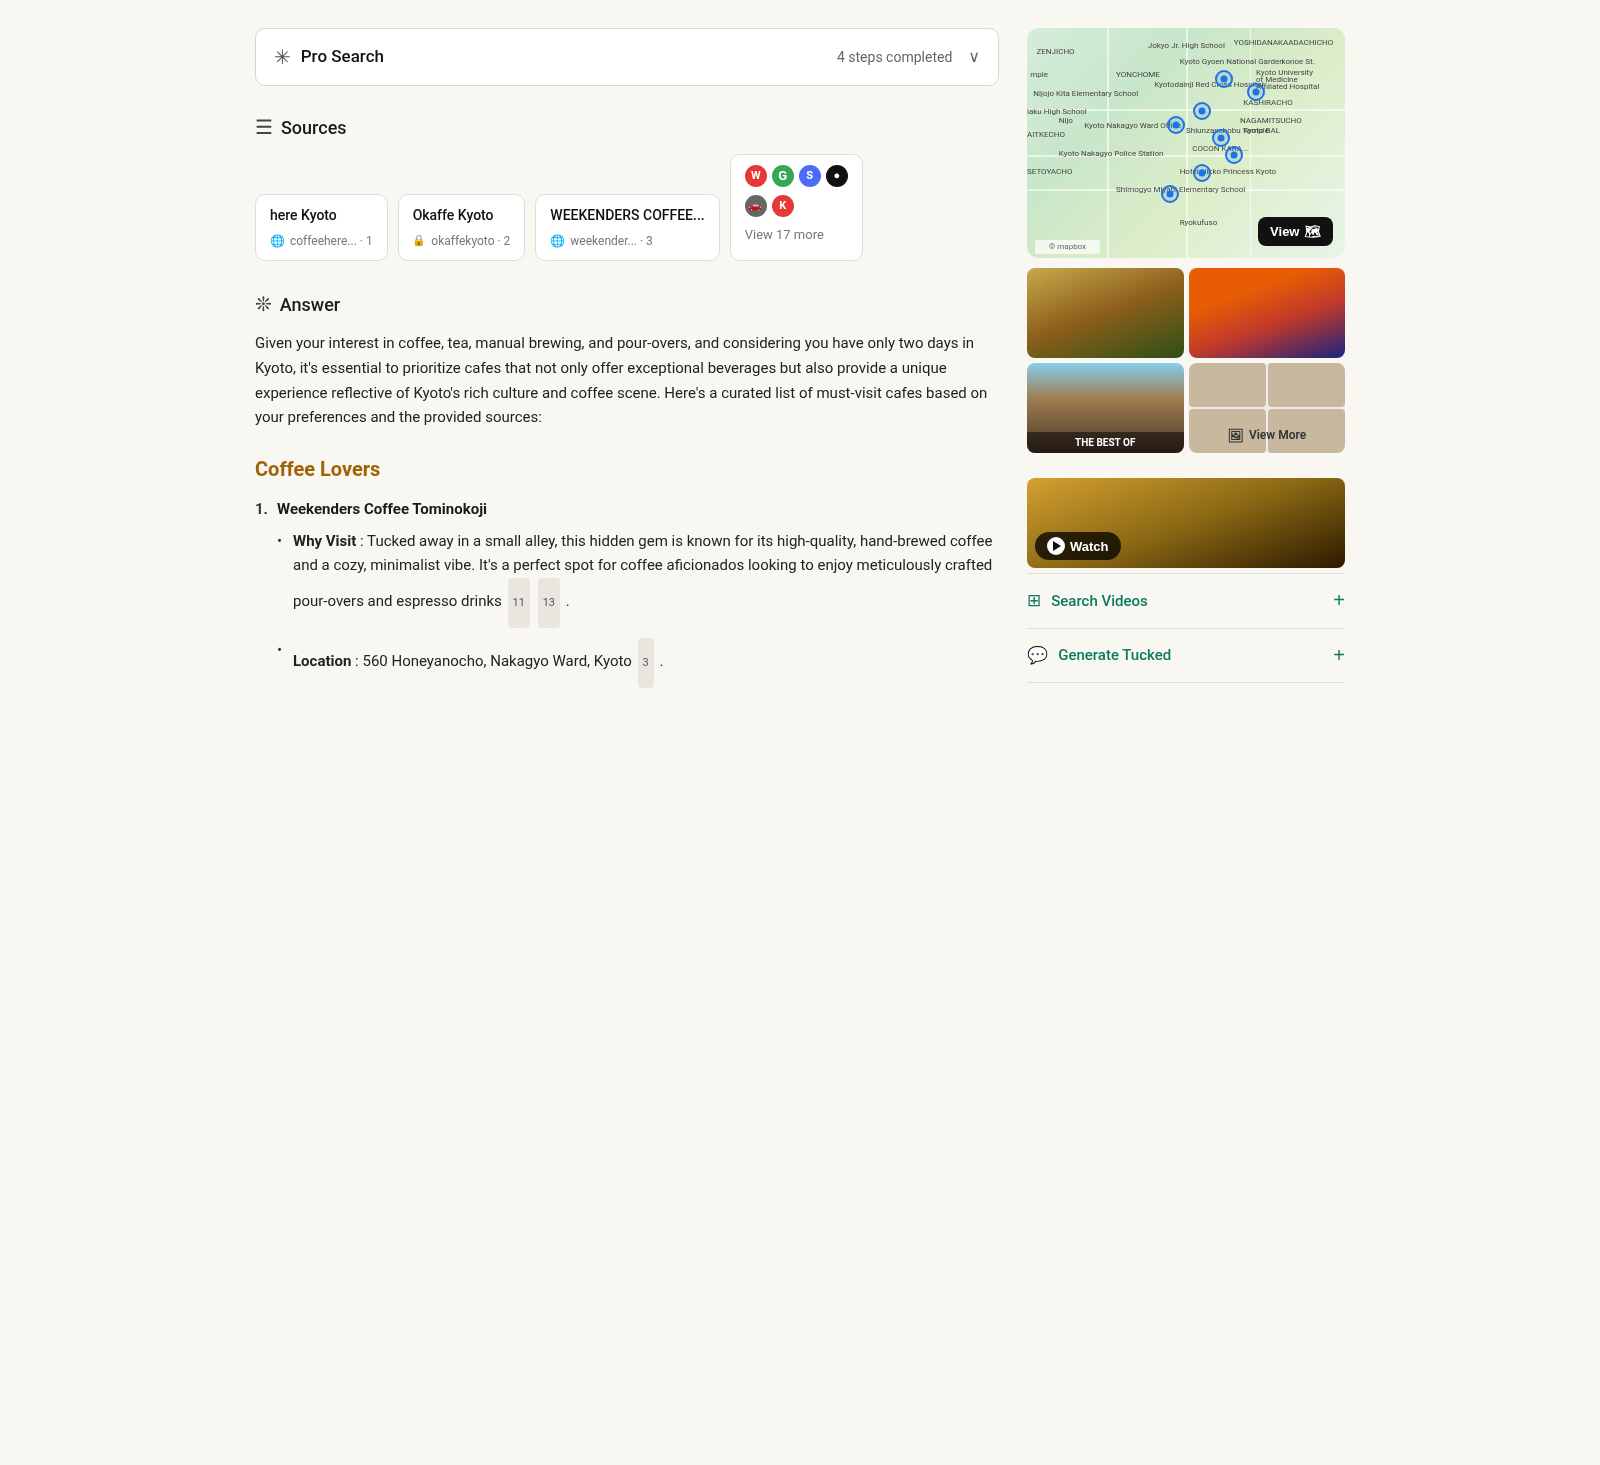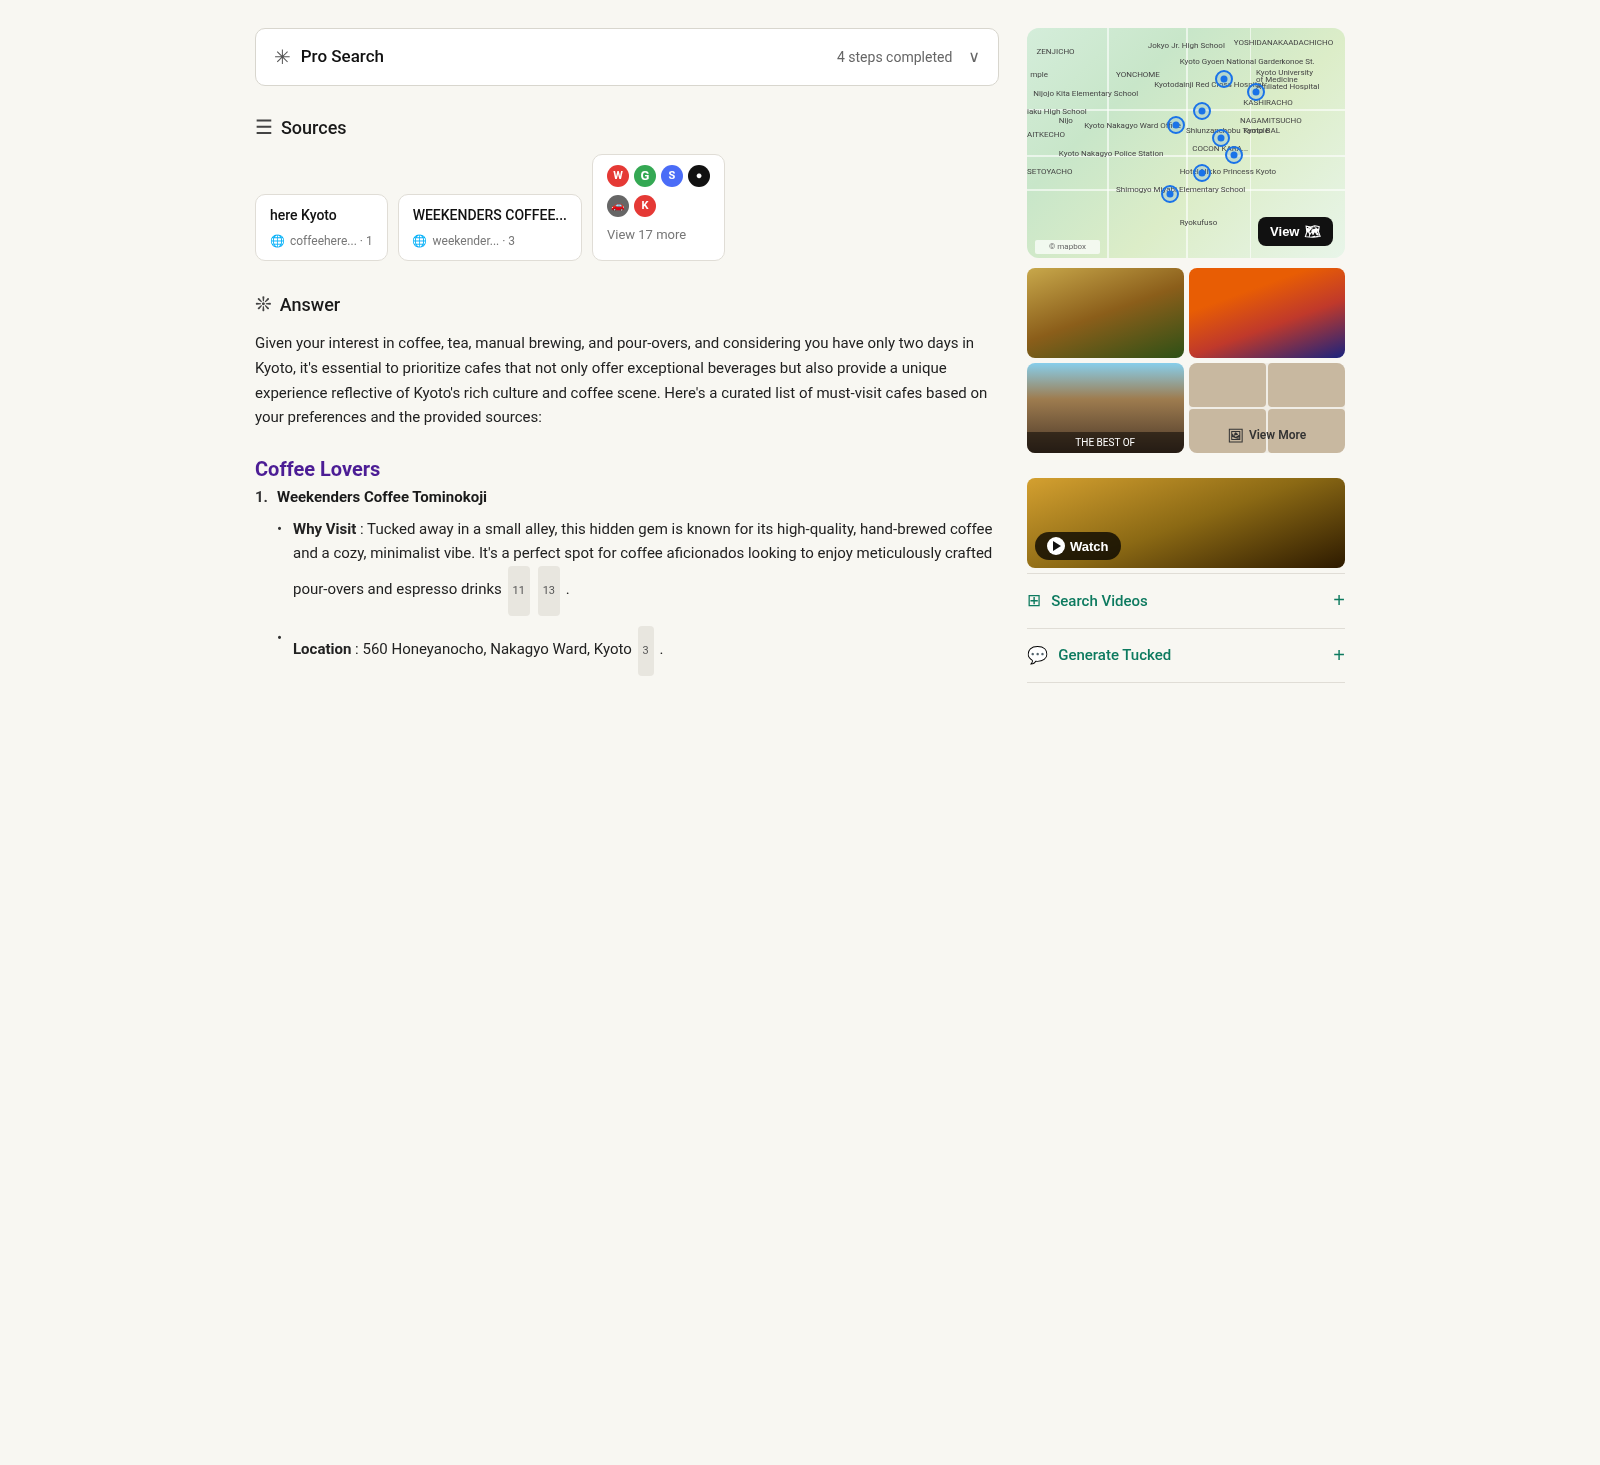--- a/index.html
+++ b/index.html
@@ -154,22 +154,22 @@
       font-size: 15px;
       color: #222;
       line-height: 1.65;
       margin-bottom: 20px;
     }
 
     
     .cafe-section-title {
       font-size: 20px;
       font-weight: 700;
-      margin-bottom: 2px;
-      color: #4c1d95;
+      margin-bottom: 14px;
+      color: #a16207;
     }
     .cafe-list {
       padding-left: 0;
       list-style: none;
       counter-reset: cafe-counter;
     }
     .cafe-item {
       counter-increment: cafe-counter;
       margin-bottom: 18px;
     }
@@ -397,21 +397,21 @@
 
     
     .best-of-label {
       position: absolute;
       bottom: 0;
       left: 0;
       right: 0;
       background: rgba(0,0,0,0.5);
       color: #fff;
       font-size: 10px;
-      font-weight: 400;
+      font-weight: 700;
       padding: 3px 6px;
       text-align: center;
     }
 
     
     .bottom-action {
       display: flex;
       align-items: center;
       justify-content: space-between;
       padding: 14px 0;
@@ -464,20 +464,27 @@
       <div class="sources-grid">
 
         <div class="source-card">
           <div class="source-name">here Kyoto</div>
           <div class="source-url">
             <span class="source-globe">🌐</span>
             <span>coffeehere...  · 1</span>
           </div>
         </div>
 
+        <div class="source-card">
+          <div class="source-name">Okaffe Kyoto</div>
+          <div class="source-url">
+            <span class="source-lock">🔒</span>
+            <span>okaffekyoto · 2</span>
+          </div>
+        </div>
 
         <div class="source-card">
           <div class="source-name">WEEKENDERS COFFEE...</div>
           <div class="source-url">
             <span class="source-globe">🌐</span>
             <span>weekender... · 3</span>
           </div>
         </div>
 
         <div class="source-icons-card">

